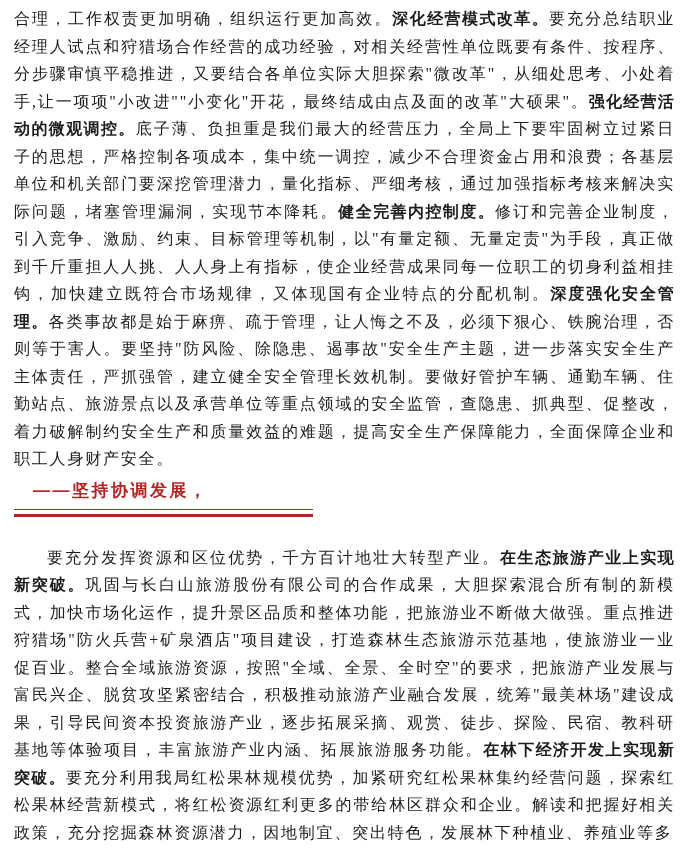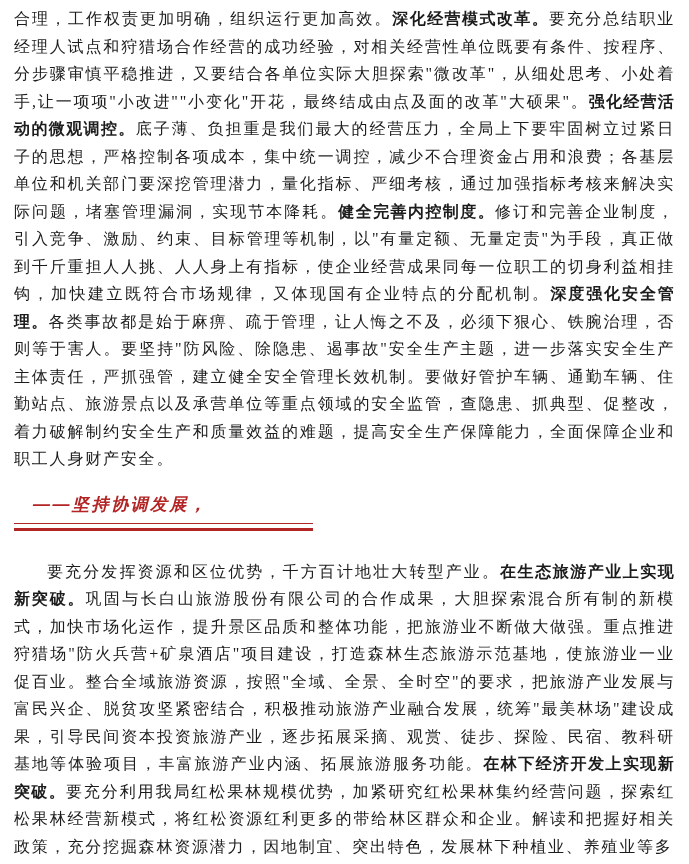--- a/index.html
+++ b/index.html
@@ -34,23 +34,22 @@
   }
   .body-para .run.bold {
     font-weight: bold;
     font-family: "Liberation Sans", "DejaVu Sans", sans-serif;
     letter-spacing: 1.2px;
   }
   .para-indent {
     text-indent: 33px;
   }
   .heading-block {
-    margin-top: 18px;
+    margin-top: 4px;
     margin-bottom: 27px;
-    font-style: italic;
   }
   .heading-line {
     color: var(--accent-red);
     font-weight: bold;
     font-family: "Liberation Sans", "DejaVu Sans", sans-serif;
     font-size: 17px;
     line-height: 28px;
     letter-spacing: 2.5px;
     padding-left: 19px;
   }

